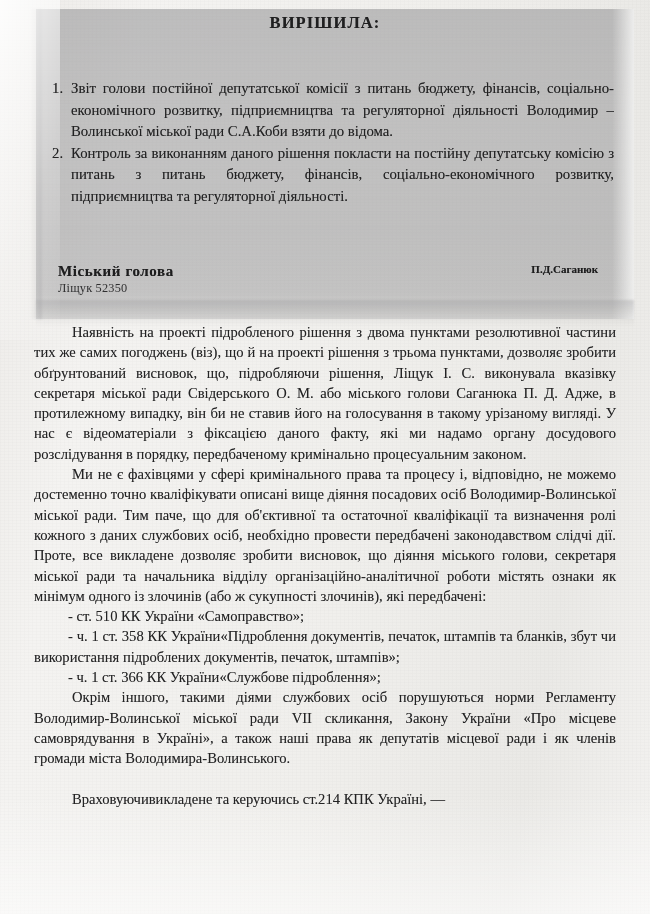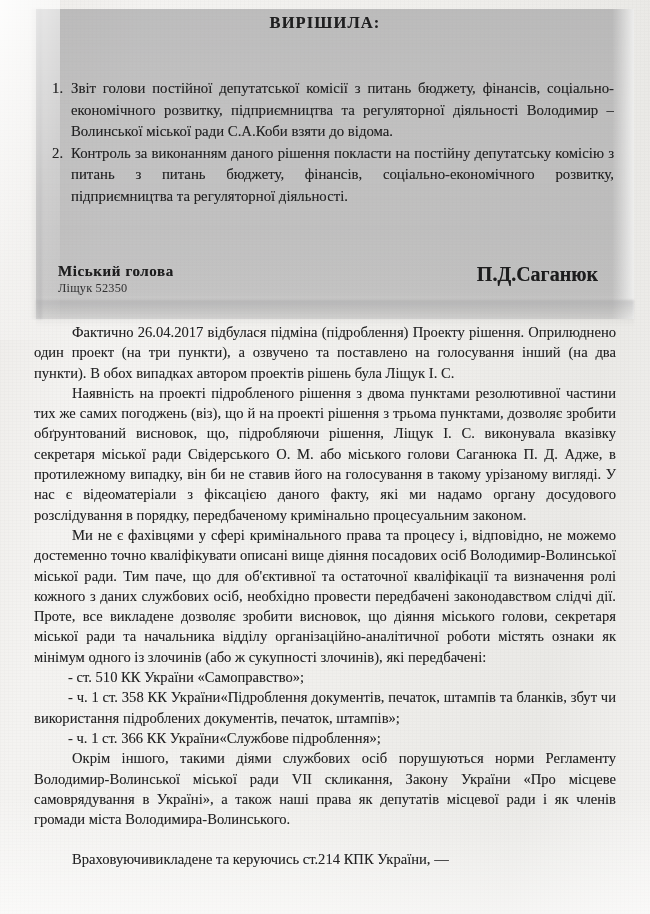--- a/index.html
+++ b/index.html
@@ -147,21 +147,21 @@
   .sig-clerk {
     position: absolute;
     left: 58px;
     top: 281px;
     font-size: 12.3px;
     color: #303031;
     letter-spacing: .2px;
   }
   .sig-name {
     font-weight: bold;
-    font-size: 20px;
+    font-size: 11px;
     color: #1d1d1e;
     margin-right: 20px;
     text-shadow: 0 0 .5px rgba(30,30,30,.5);
   }
 
   
   .body-text {
     position: absolute;
     left: 34px;
     top: 322px;
@@ -214,24 +214,23 @@
       </li>
     </ol>
 
     <div class="signature-row">
       <span class="sig-title">Міський  голова</span>
       <span class="sig-name">П.Д.Саганюк</span>
     </div>
     <div class="sig-clerk">Ліщук 52350</div>
 
     <div class="body-text">
-      <p>Фактично 26.04.2017 відбулася підміна (підроблення) Проекту рішення. Оприлюднено один проект (на три пункти), а озвучено та поставлено на голосування інший (на два пункти). В обох випадках автором проектів рішень була Ліщук І. С.</p>
       <p>Наявність на проекті підробленого рішення з двома пунктами резолютивної частини тих же самих погоджень (віз), що й на проекті рішення з трьома пунктами, дозволяє зробити обґрунтований висновок, що, підробляючи рішення, Ліщук І. С. виконувала вказівку секретаря міської ради Свідерського О. М. або міського голови Саганюка П. Д. Адже, в протилежному випадку, він би не ставив його на голосування в такому урізаному вигляді. У нас є відеоматеріали з фіксацією даного факту, які ми надамо органу досудового розслідування в порядку, передбаченому кримінально процесуальним законом.</p>
       <p>Ми не є фахівцями у сфері кримінального права та процесу і, відповідно, не можемо достеменно точно кваліфікувати описані вище діяння посадових осіб Володимир-Волинської міської ради. Тим паче, що для об'єктивної та остаточної кваліфікації та визначення ролі кожного з даних службових осіб, необхідно провести передбачені законодавством слідчі дії. Проте, все викладене дозволяє зробити висновок, що діяння міського голови, секретаря міської ради та начальника відділу організаційно-аналітичної роботи містять ознаки як мінімум одного із злочинів (або ж сукупності злочинів), які передбачені:</p>
       <p class="law-item">- ст. 510 КК України «Самоправство»;</p>
       <p class="law-item">- ч. 1 ст. 358 КК України«Підроблення документів, печаток, штампів та бланків, збут чи використання підроблених документів, печаток, штампів»;</p>
       <p class="law-item">- ч. 1 ст. 366 КК України«Службове підроблення»;</p>
       <p>Окрім іншого, такими діями службових осіб порушуються норми Регламенту Володимир-Волинської міської ради VII скликання, Закону України «Про місцеве самоврядування в Україні», а також наші права як депутатів місцевої ради і як членів громади міста Володимира-Волинського.</p>
-      <p class="spaced-top last-line">Враховуючивикладене та керуючись ст.214 КПК України, —</p>
+      <p class="spaced-top last-line">Враховуючивикладене та керуючись ст.214 КПК Україні, —</p>
     </div>
 
   </div>
 </div>
 
 </body></html>

